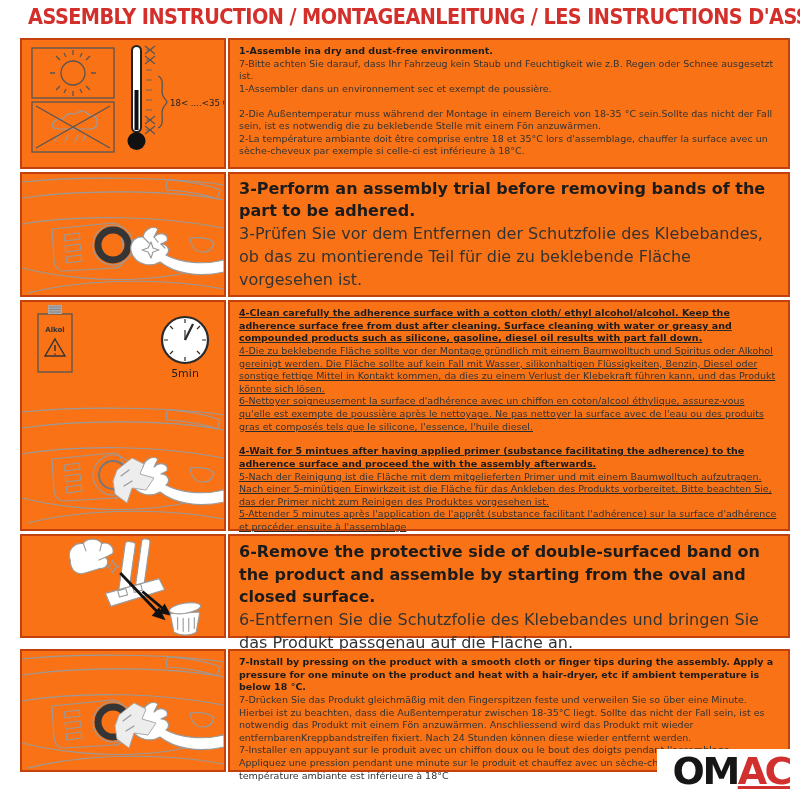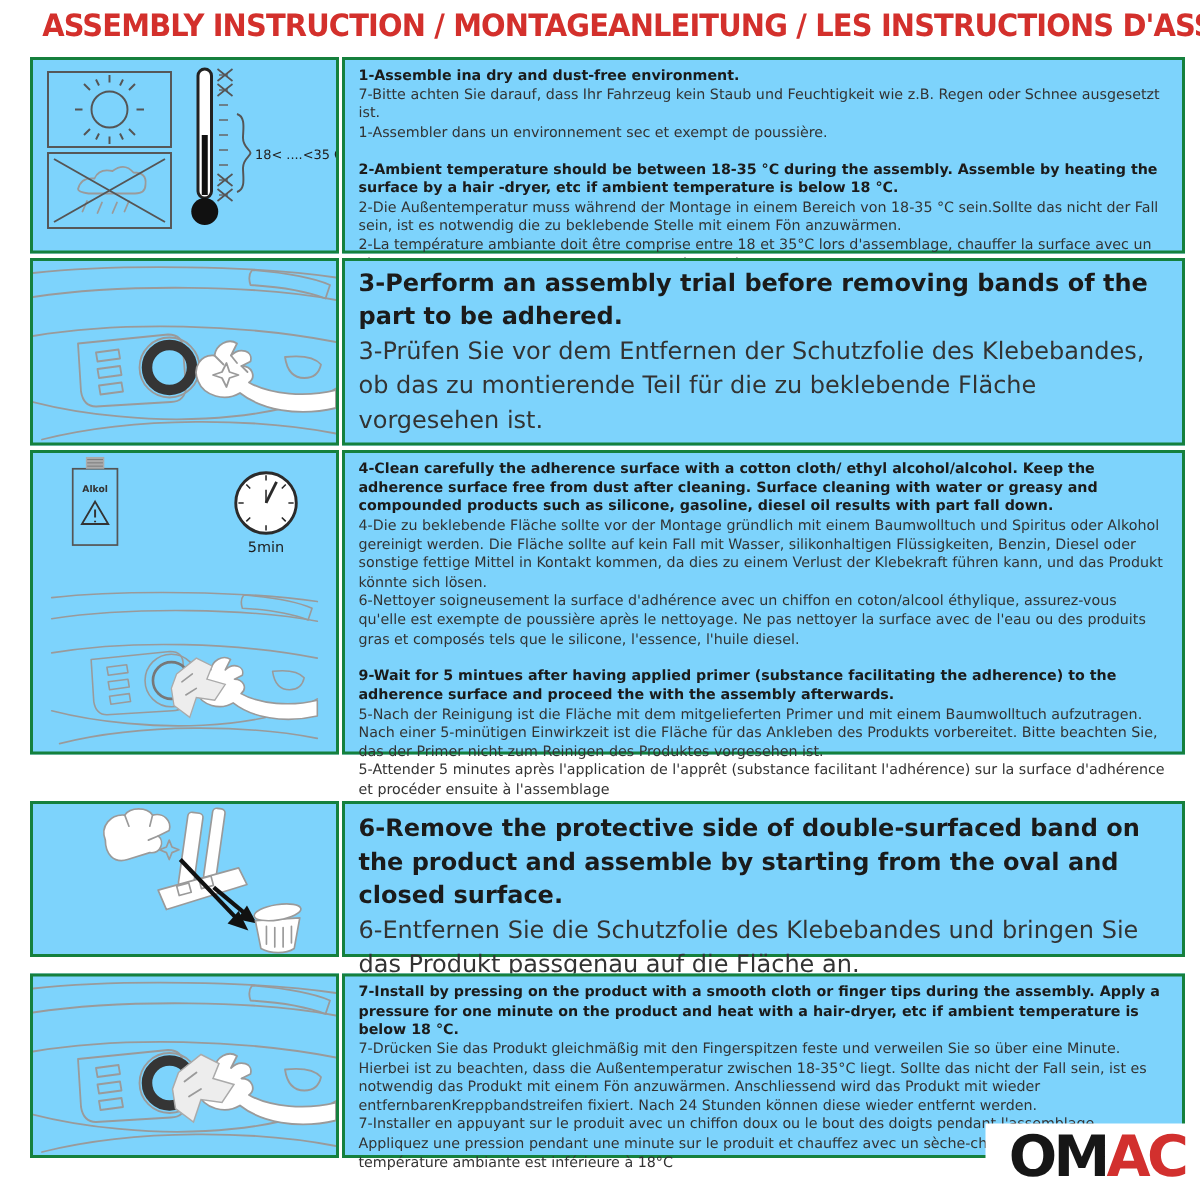--- a/index.html
+++ b/index.html
@@ -1,40 +1,40 @@
 <!DOCTYPE html>
 <html><head>
 <meta charset="utf-8">
 <style>
   html,body{margin:0;padding:0;}
   body{width:800px;height:800px;background:#ffffff;font-family:"DejaVu Sans",sans-serif;color:#2a2a2a;position:relative;overflow:hidden;}
   .page{position:absolute;inset:0;}
   .title{position:absolute;top:5px;left:0;width:100%;text-align:center;white-space:nowrap;}
   .title span{display:inline-block;font-size:20.5px;font-weight:bold;letter-spacing:-0.6px;color:#d3302c;transform:scaleX(0.94);transform-origin:center;}
-  .box{position:absolute;border:2px solid #15803d;background:#7dd3fc;box-sizing:border-box;}
+  .box{position:absolute;border:2px solid #c2410c;background:#f97316;box-sizing:border-box;}
   .leftcol{left:20px;width:206px;}
   .rightcol{left:228px;width:562px;padding:5px 9px;}
   .r1{top:38px;height:131px;}
   .r2{top:172px;height:125px;}
-  .r3{top:300px;height:203px;}
+  .r3{top:300px;height:231px;text-decoration:underline;}
   .r4{top:534px;height:104px;}
   .r5{top:649px;height:123px;}
   .small p{font-size:9.5px;line-height:1.33;margin:0;color:#333;}
   .big p{font-size:16px;line-height:1.42;margin:0;color:#333;}
   p.en{font-weight:bold;color:#1b1b1b;}
   .gap{height:12px;}
   .vcenter{display:flex;flex-direction:column;justify-content:center;}
   .illus{width:100%;height:100%;display:block;}
   .ln{fill:none;stroke:#9a9a9a;stroke-width:1.2;stroke-linecap:round;stroke-linejoin:round;}
   .lnD{fill:none;stroke:#555;stroke-width:1.3;}
   .fillW{fill:#fff;stroke:#9a9a9a;stroke-width:1.2;stroke-linejoin:round;}
   .cloth{fill:#ededed;stroke:#aaa;stroke-width:1;}
   .logo{position:absolute;top:749px;right:10px;background:#fff;padding:0 0 2px 16px;font-weight:bold;font-size:38px;line-height:44px;letter-spacing:-2.5px;}
   .lb{color:#161616;margin-top:24px;}
-  .lr{color:#d2302e;}
+  .lr{color:#d2302e;text-decoration:underline;}
   svg text{font-family:"DejaVu Sans",sans-serif;}
 </style>
 </head>
 <body>
 
 <div class="page">
 
   <div class="title">
     <span>ASSEMBLY INSTRUCTION / MONTAGEANLEITUNG / LES INSTRUCTIONS D'ASSEMBLAGE</span>
   </div>
@@ -65,21 +65,20 @@
   </div>
 
   <div class="box rightcol r1 small">
     <div>
       <p class="en">1-Assemble ina dry and dust-free environment.</p>
       <p>7-Bitte achten Sie darauf, dass Ihr Fahrzeug kein Staub und Feuchtigkeit wie z.B. Regen oder Schnee ausgesetzt ist.</p>
       <p>1-Assembler dans un environnement sec et exempt de poussière.</p>
     </div>
     <div class="gap"></div>
     <div>
-      <p class="en">2-Ambient temperature should be between 18-35 °C during the assembly. Assemble by heating the surface by a hair -dryer, etc if ambient temperature is below 18 °C.</p>
       <p>2-Die Außentemperatur muss während der Montage in einem Bereich von 18-35 °C sein.Sollte das nicht der Fall sein, ist es notwendig die zu beklebende Stelle mit einem Fön anzuwärmen.</p>
       <p>2-La température ambiante doit être comprise entre 18 et 35°C lors d'assemblage, chauffer la surface avec un sèche-cheveux par exemple si celle-ci est inférieure à 18°C.</p>
     </div>
   </div>
 
   <div class="box leftcol r2">
     <svg class="illus" viewBox="0 0 202 121">
       <g>
         <path class="ln" d="M0,8 C55,2 150,3 202,11"></path>
         <path class="ln" d="M0,24 C60,15 150,16 202,26"></path>
@@ -153,21 +152,21 @@
   </div>
 
   <div class="box rightcol r3 small">
     <div>
       <p class="en">4-Clean carefully the adherence surface with a cotton cloth/ ethyl alcohol/alcohol. Keep the adherence surface free from dust after cleaning. Surface cleaning with water or greasy and compounded products such as silicone, gasoline, diesel oil results with part fall down.</p>
       <p>4-Die zu beklebende Fläche sollte vor der Montage gründlich mit einem Baumwolltuch und Spiritus oder Alkohol gereinigt werden. Die Fläche sollte auf kein Fall mit Wasser, silikonhaltigen Flüssigkeiten, Benzin, Diesel oder sonstige fettige Mittel in Kontakt kommen, da dies zu einem Verlust der Klebekraft führen kann, und das Produkt könnte sich lösen.</p>
       <p>6-Nettoyer soigneusement la surface d'adhérence avec un chiffon en coton/alcool éthylique, assurez-vous qu'elle est exempte de poussière après le nettoyage. Ne pas nettoyer la surface avec de l'eau ou des produits gras et composés tels que le silicone, l'essence, l'huile diesel.</p>
     </div>
     <div class="gap"></div>
     <div>
-      <p class="en">9-Wait for 5 mintues after having applied primer (substance facilitating the adherence) to the adherence surface and proceed the with the assembly afterwards.</p>
+      <p class="en">4-Wait for 5 mintues after having applied primer (substance facilitating the adherence) to the adherence surface and proceed the with the assembly afterwards.</p>
       <p>5-Nach der Reinigung ist die Fläche mit dem mitgelieferten Primer und mit einem Baumwolltuch aufzutragen. Nach einer 5-minütigen Einwirkzeit ist die Fläche für das Ankleben des Produkts vorbereitet. Bitte beachten Sie, das der Primer nicht zum Reinigen des Produktes vorgesehen ist.</p>
       <p>5-Attender 5 minutes après l'application de l'apprêt (substance facilitant l'adhérence) sur la surface d'adhérence et procéder ensuite à l'assemblage</p>
     </div>
   </div>
 
   <div class="box leftcol r4">
     <svg class="illus" viewBox="0 0 202 108">
       <g>
         <path class="fillW" d="M44,26 C40,16 48,7 58,8 C62,2 74,2 78,8 C86,6 92,12 90,19 L82,23 C87,27 84,36 76,35 L60,40 C50,43 44,36 44,26 Z"></path>
         <path class="ln" d="M58,8 l3,8 M78,8 l-2,8 M82,23 l-7,3"></path>

